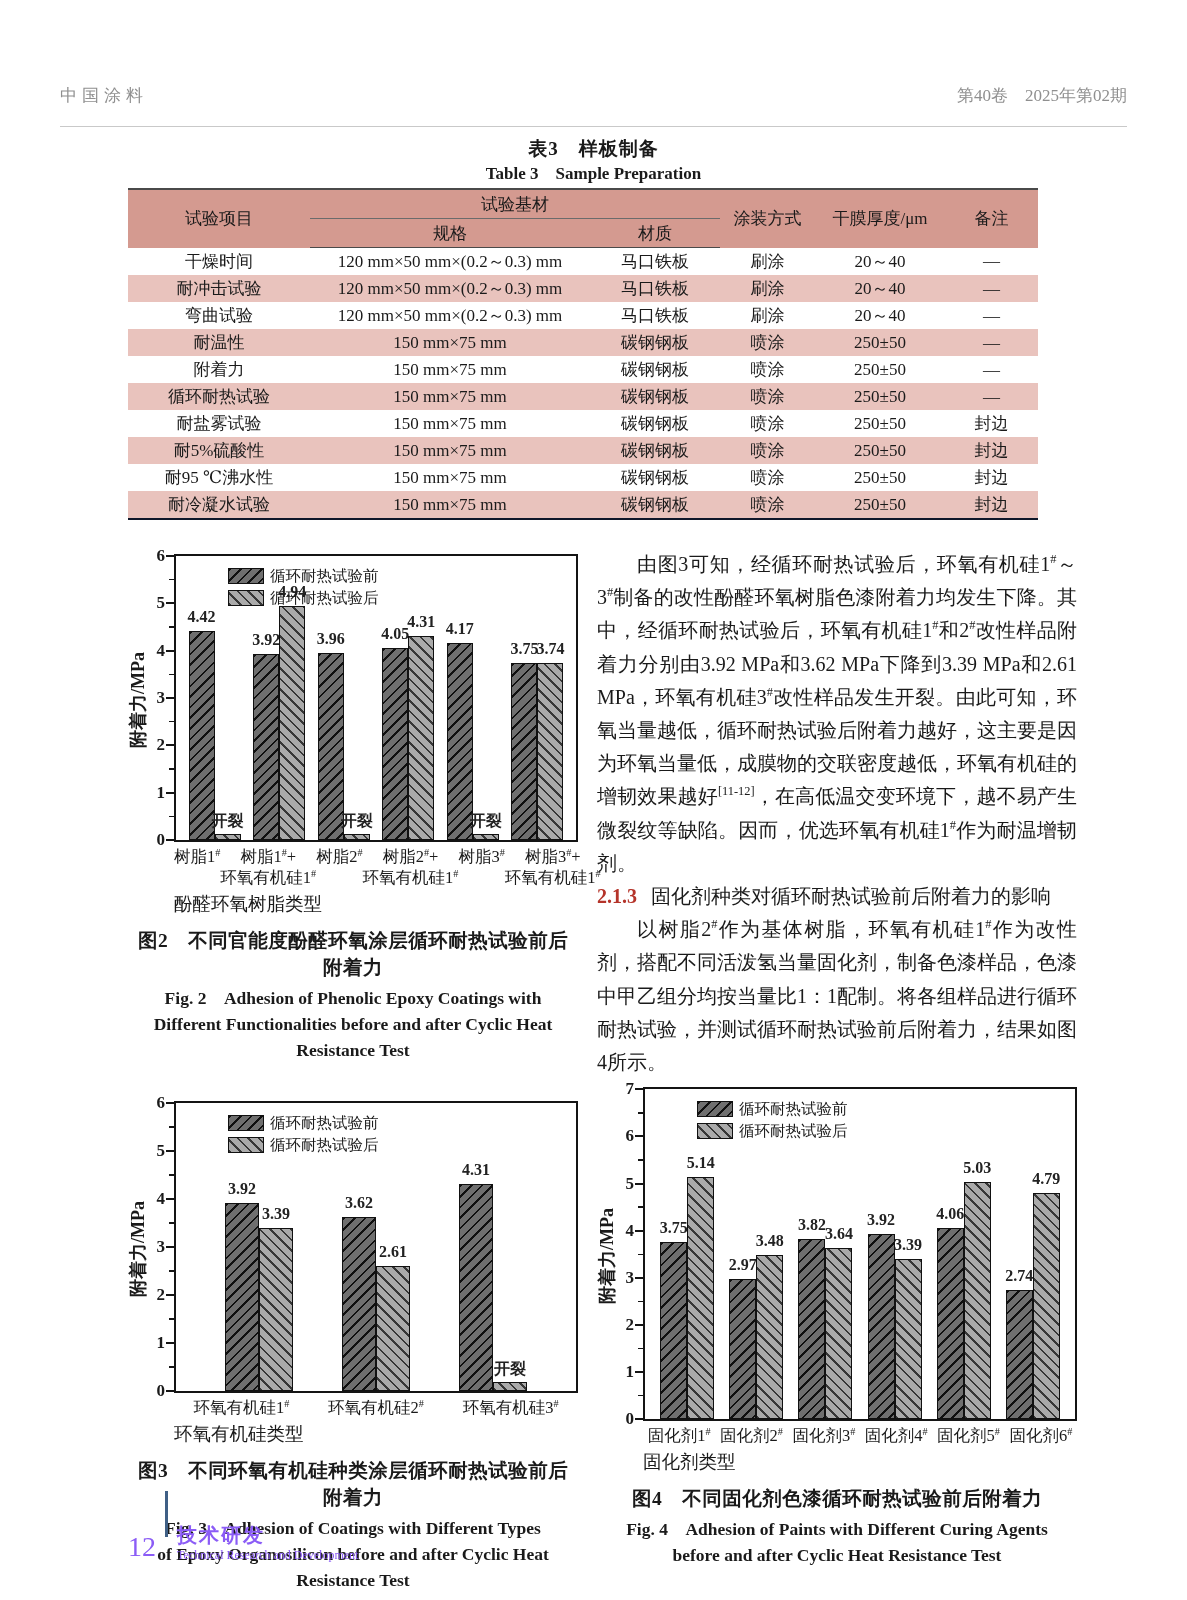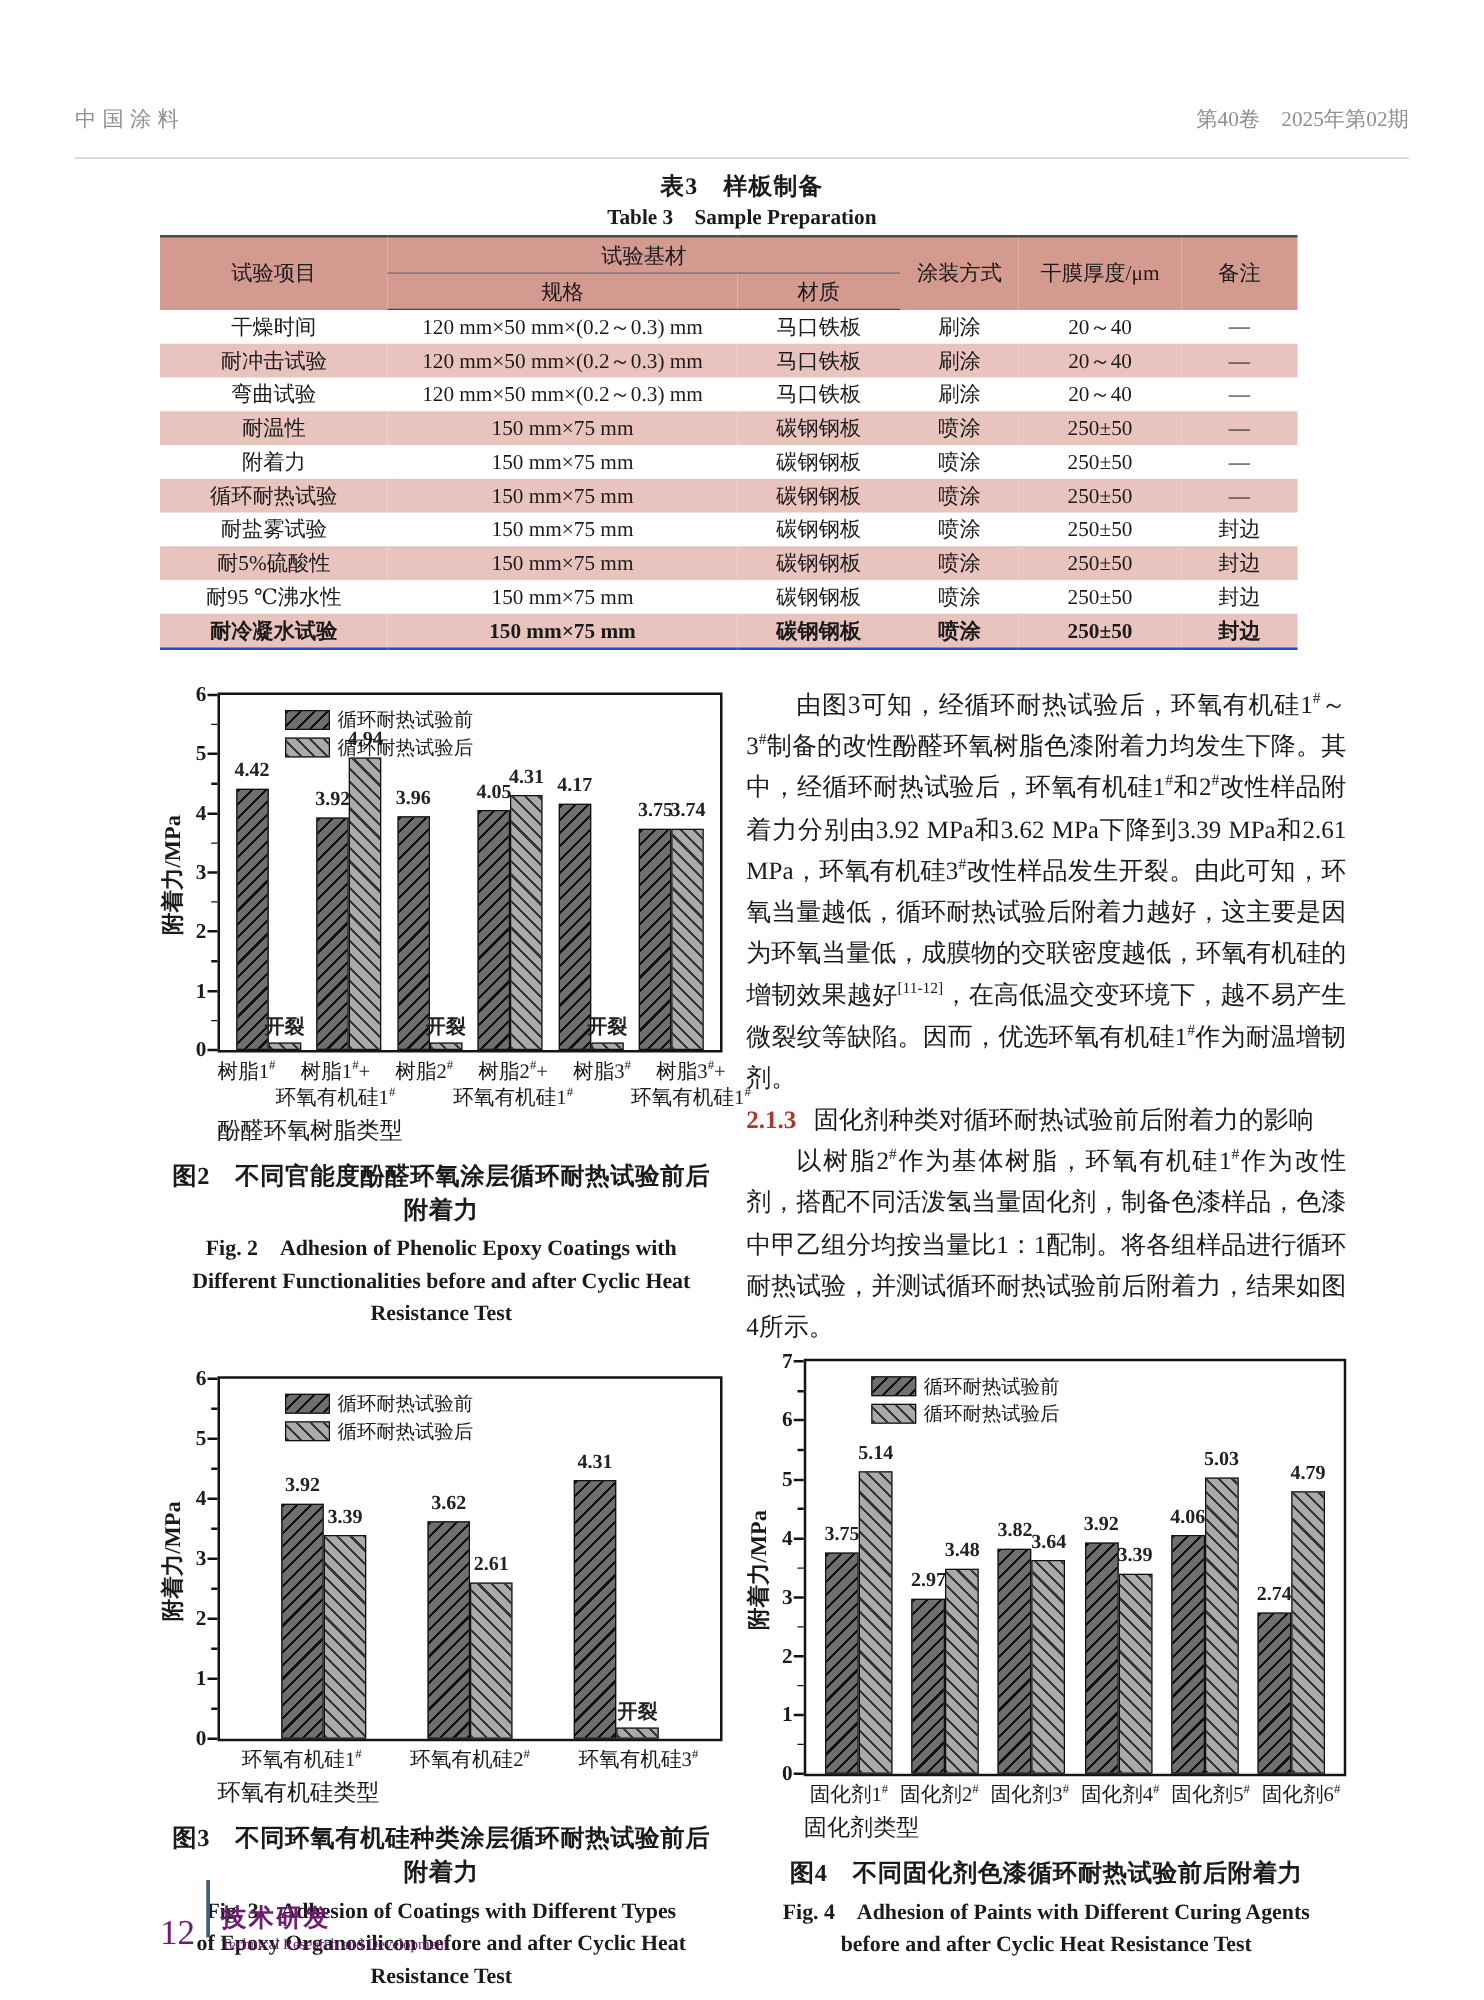--- a/index.html
+++ b/index.html
@@ -16,21 +16,21 @@
 
   
   table.prep{position:absolute;left:128px;top:188px;width:910px;border-collapse:collapse;table-layout:fixed;font-size:17px;}
   table.prep th,table.prep td{padding:0 2px;text-align:center;font-weight:normal;vertical-align:middle;}
   table.prep thead th{background:#d49a90;height:28px;}
   table.prep thead tr:first-child th{border-top:2px solid #4a4a4a;}
   table.prep thead tr:last-child th{border-bottom:1.5px solid #4a4a4a;}
   th.substrate{border-bottom:1px solid #6b6b6b !important;}
   table.prep tbody td{height:27px;}
   table.prep tbody tr.pink td{background:#e9c3bd;}
-  table.prep tbody tr:last-child td{border-bottom:2px solid #1d4ed8;font-weight:bold;}
+  table.prep tbody tr:last-child td{border-bottom:2px solid #0f172a;}
 
   
   .col-left{position:absolute;left:128px;top:545px;width:450px;}
   .col-right{position:absolute;left:597px;top:548px;width:480px;}
 
   
   .para{font-size:20px;line-height:33.2px;text-align:justify;text-indent:2em;margin:0;}
   .sec-head{font-size:20px;line-height:33.2px;margin:0;}
   .sec-num{color:#b5342a;font-weight:bold;margin-right:14px;}
   sup{font-size:0.62em;line-height:0;}
@@ -54,21 +54,21 @@
   .lgswatch{width:36px;height:16px;box-sizing:border-box;border:1px solid #111;margin-right:6px;}
   .lgtext{font-size:15.5px;}
   .xlabels{display:flex;justify-content:space-evenly;margin-top:4px;}
   .xlabels .xl{flex:1;text-align:center;font-size:16.5px;line-height:21px;}
   .xlabels .xl span{white-space:nowrap;display:block;}
   .xaxis-title{font-size:18.5px;margin-top:3px;}
   .cap-zh{text-align:center;font-weight:bold;font-size:19.5px;margin-top:11px;letter-spacing:0.5px;}
   .cap-en{text-align:center;font-weight:bold;font-size:17.5px;line-height:26px;margin-top:4px;}
 
   
-  .footer{position:absolute;left:128px;top:1491px;display:flex;align-items:center;color:#701a75;}
+  .footer{position:absolute;left:128px;top:1491px;display:flex;color:#8b5cf6;}
   .footer .pageno{font-size:28px;margin-right:9px;align-self:flex-end;}
   .footer .fbar{width:3px;height:46px;background:#3f5f85;margin-right:9px;}
   .footer .fzh{font-size:20px;font-weight:bold;letter-spacing:2px;line-height:24px;margin-top:32px;}
   .footer .fen{font-size:12px;line-height:16px;}
 </style>
 </head>
 <body>
 
 <div class="page-header">
   <span class="journal">中国涂料</span>

